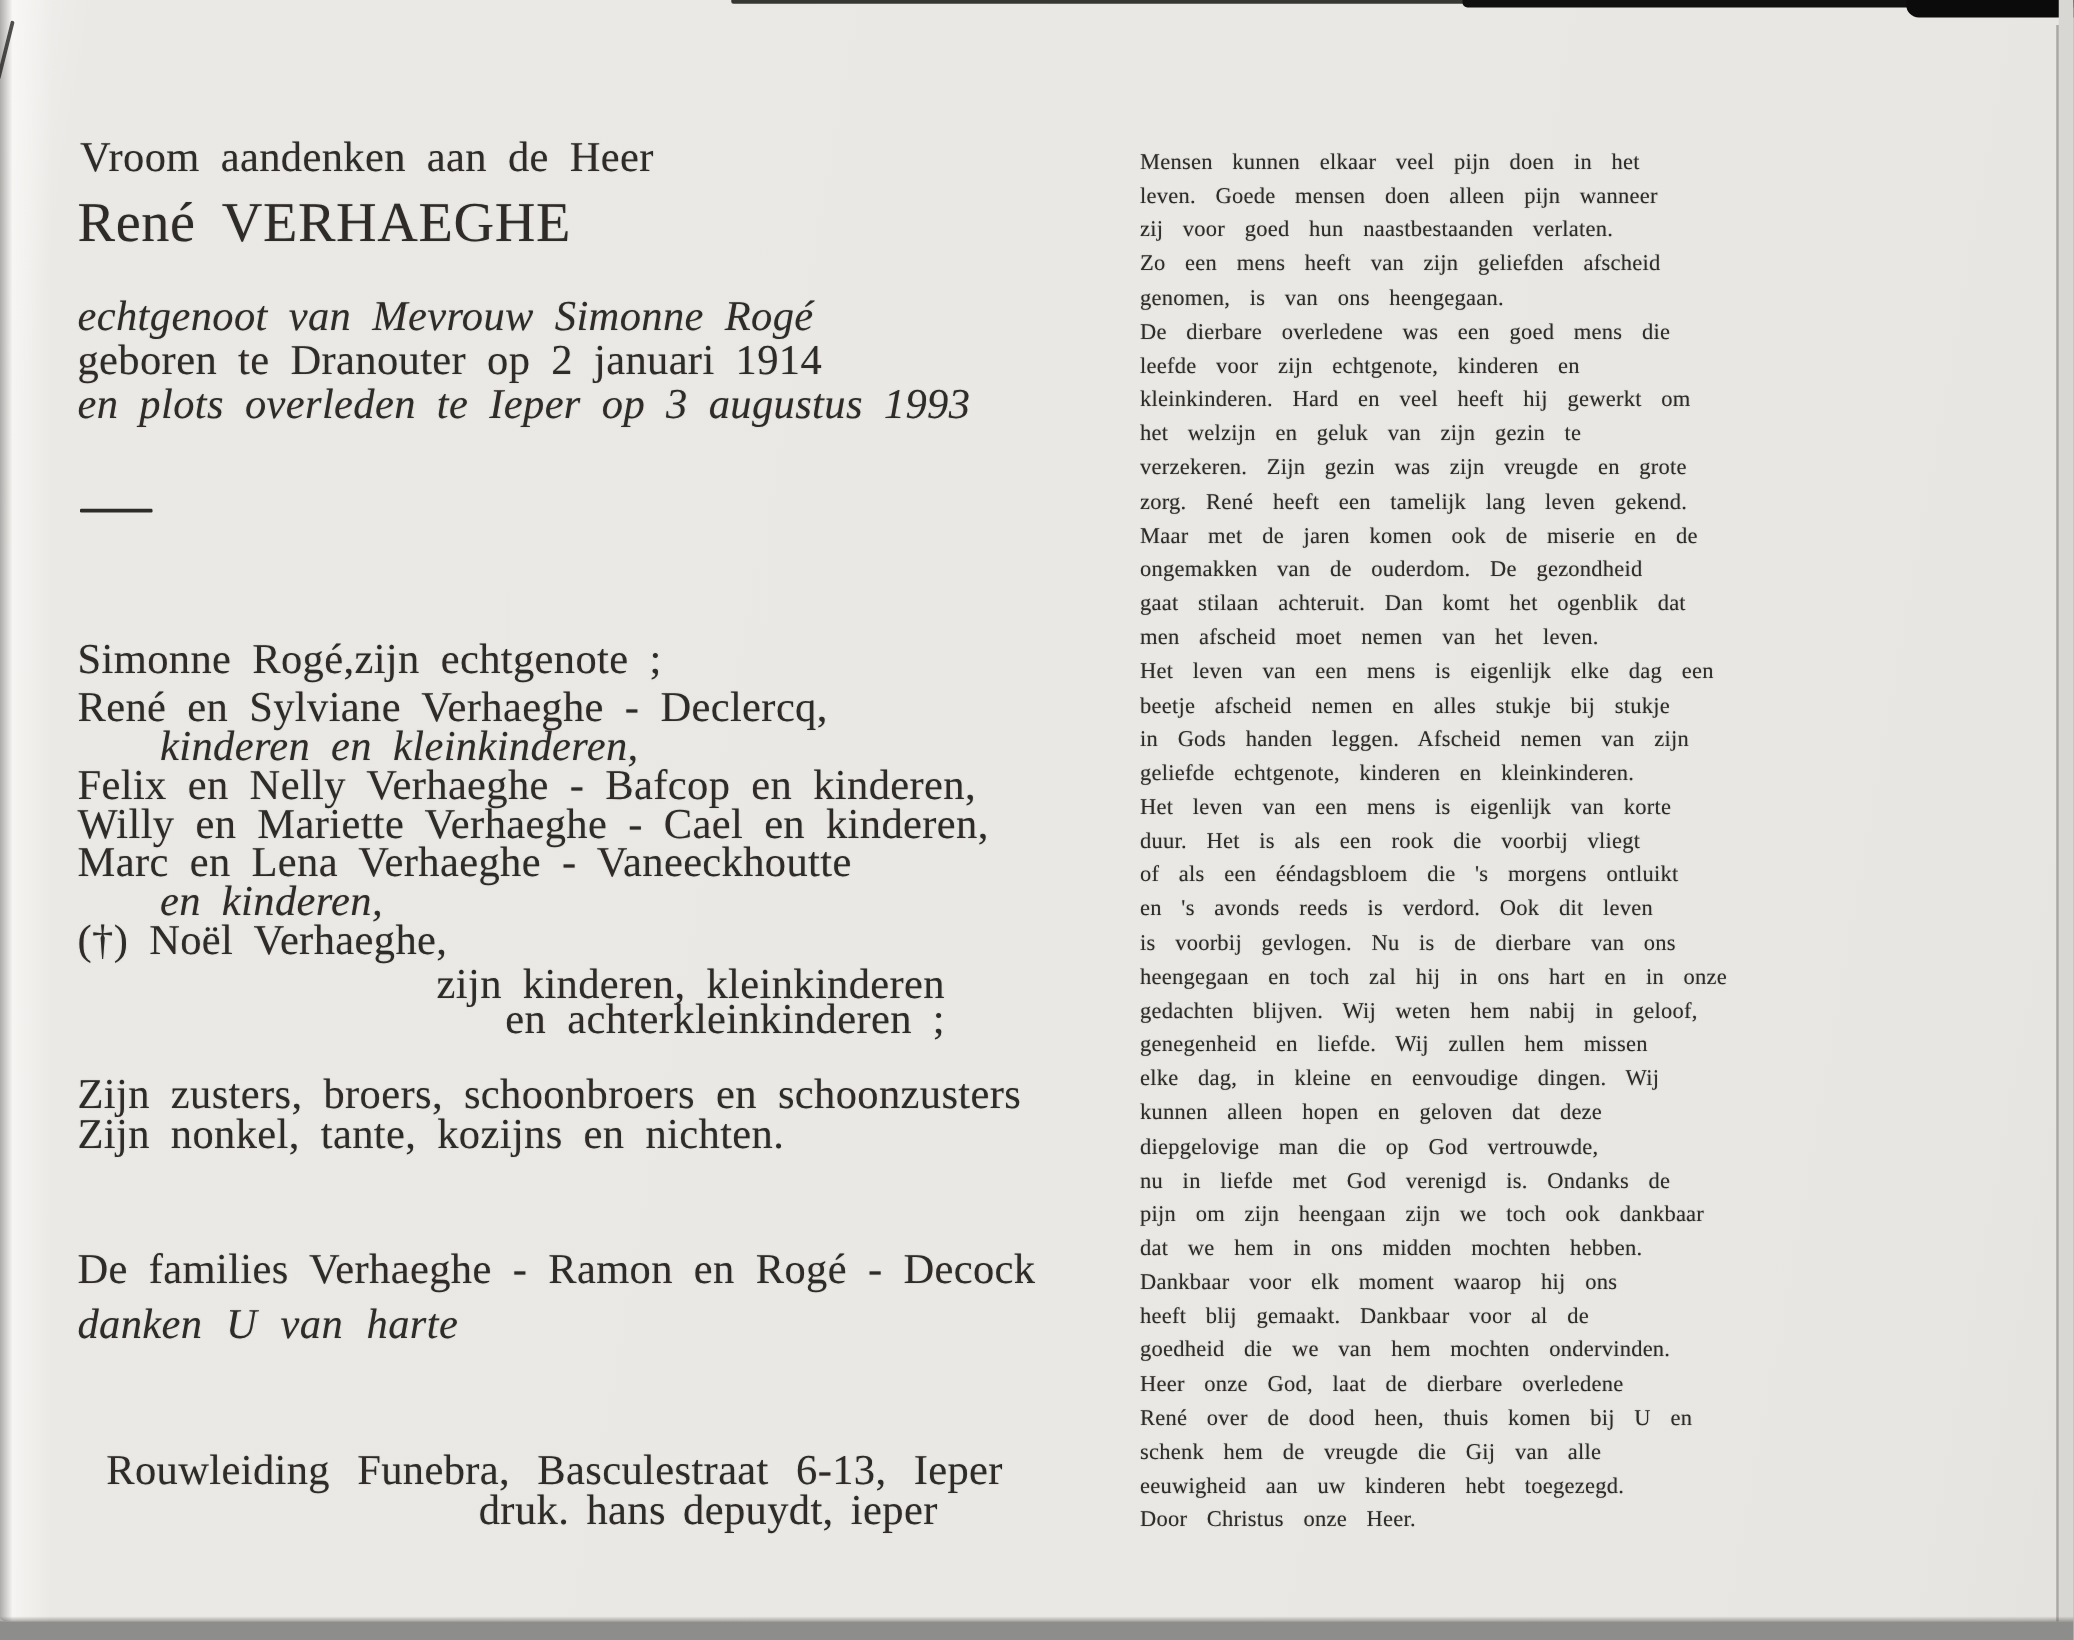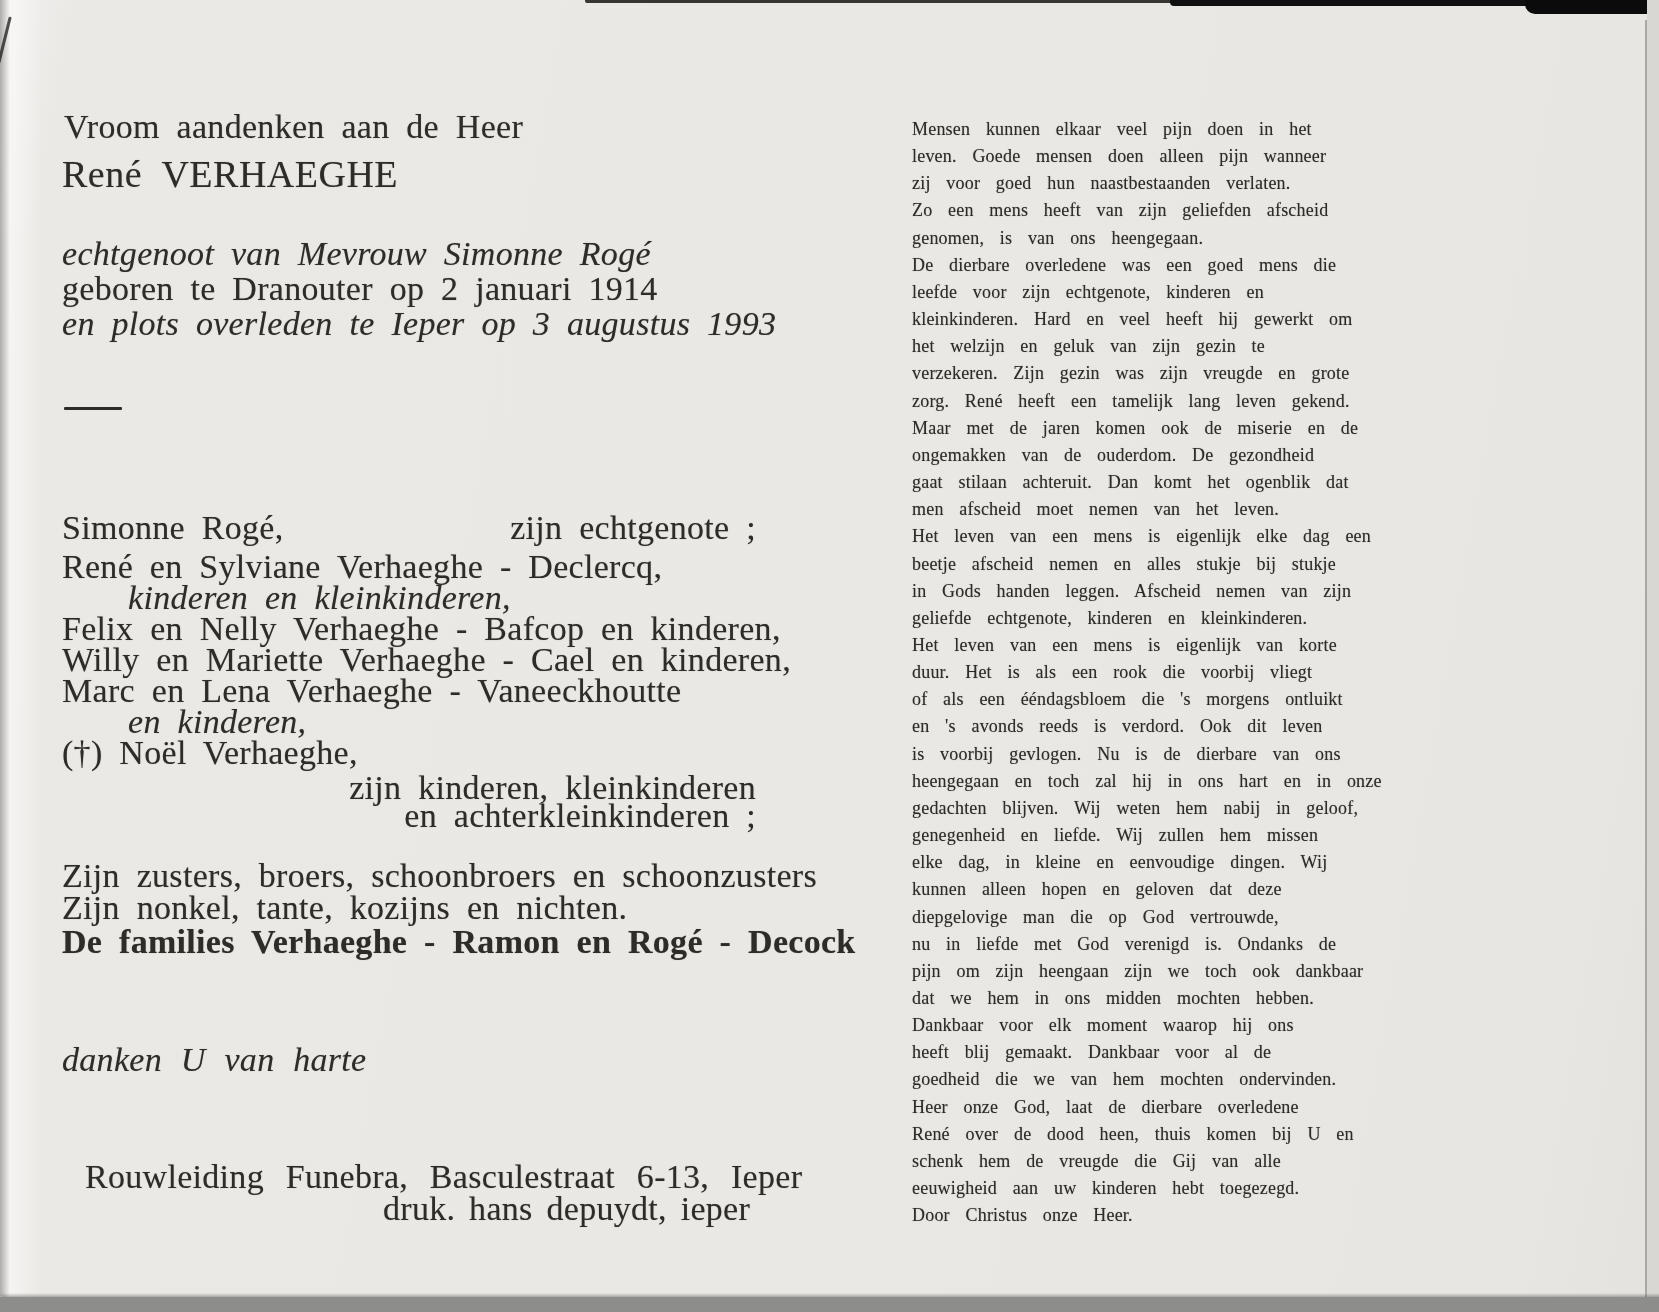--- a/index.html
+++ b/index.html
@@ -9,31 +9,31 @@
     background:linear-gradient(100deg,#f2f1ef 0%,#eae9e6 4%,#e9e8e5 55%,#e7e6e3 92%,#e3e2df 100%);
     overflow:hidden;
     font-family:"Liberation Serif","DejaVu Serif",serif;
     color:#2e2b28;
   }
   .txt{position:absolute;white-space:nowrap;font-size:34px;word-spacing:8px;letter-spacing:.3px;
        text-shadow:0 0 1px rgba(46,43,40,.35);}
   .italic{font-style:italic;}
   
   .intro{left:64px;top:108px;}
-  .name{left:62px;top:152px;font-size:38px;word-spacing:10px;letter-spacing:.5px;font-weight:400;margin:0;}
+  .name{left:62px;top:152px;font-size:45px;word-spacing:10px;letter-spacing:.5px;font-weight:400;margin:0;}
   .spouse{left:62px;top:235px;text-align:right;}
   .birth{left:62px;top:270px;}
   .death{left:62px;top:305px;font-style:italic;}
   .dash{position:absolute;left:64px;top:407px;width:58px;height:3px;background:#2e2b28;border-radius:1px;}
-  .widow-row{left:62px;top:509px;width:694px;display:flex;justify-content:space-between;}
+  .widow-row{left:62px;top:509px;width:694px;display:flex;}
   .family-list{left:62px;top:551px;line-height:31px;}
   .family-list .indent{padding-left:66px;font-style:italic;}
   .children-closing{left:62px;top:774px;width:694px;text-align:right;line-height:28px;}
   .relatives{left:62px;top:860px;line-height:31.5px;}
-  .families-line{left:62px;top:923px;font-weight:bold;}
+  .families-line{left:62px;top:997px;}
   .thanks{left:62px;top:1041px;width:650px;text-align:left;word-spacing:10px;}
   .funeral-home{left:85px;top:1158px;word-spacing:13px;}
   .printer{left:383px;top:1190px;word-spacing:5px;}
   
   .memorial-text{left:912px;top:116px;line-height:27.15px;font-size:18px;word-spacing:11px;
                  letter-spacing:.2px;text-shadow:0 0 1px rgba(40,37,34,.4);}
   .memorial-text div{white-space:nowrap;}
   
   .scan-top-a{position:absolute;left:585px;right:0;top:0;height:3px;background:#161614;opacity:.85;border-radius:0 0 2px 2px;}
   .scan-top-b{position:absolute;left:1170px;right:0;top:0;height:6px;background:#101010;border-bottom-left-radius:4px;}

